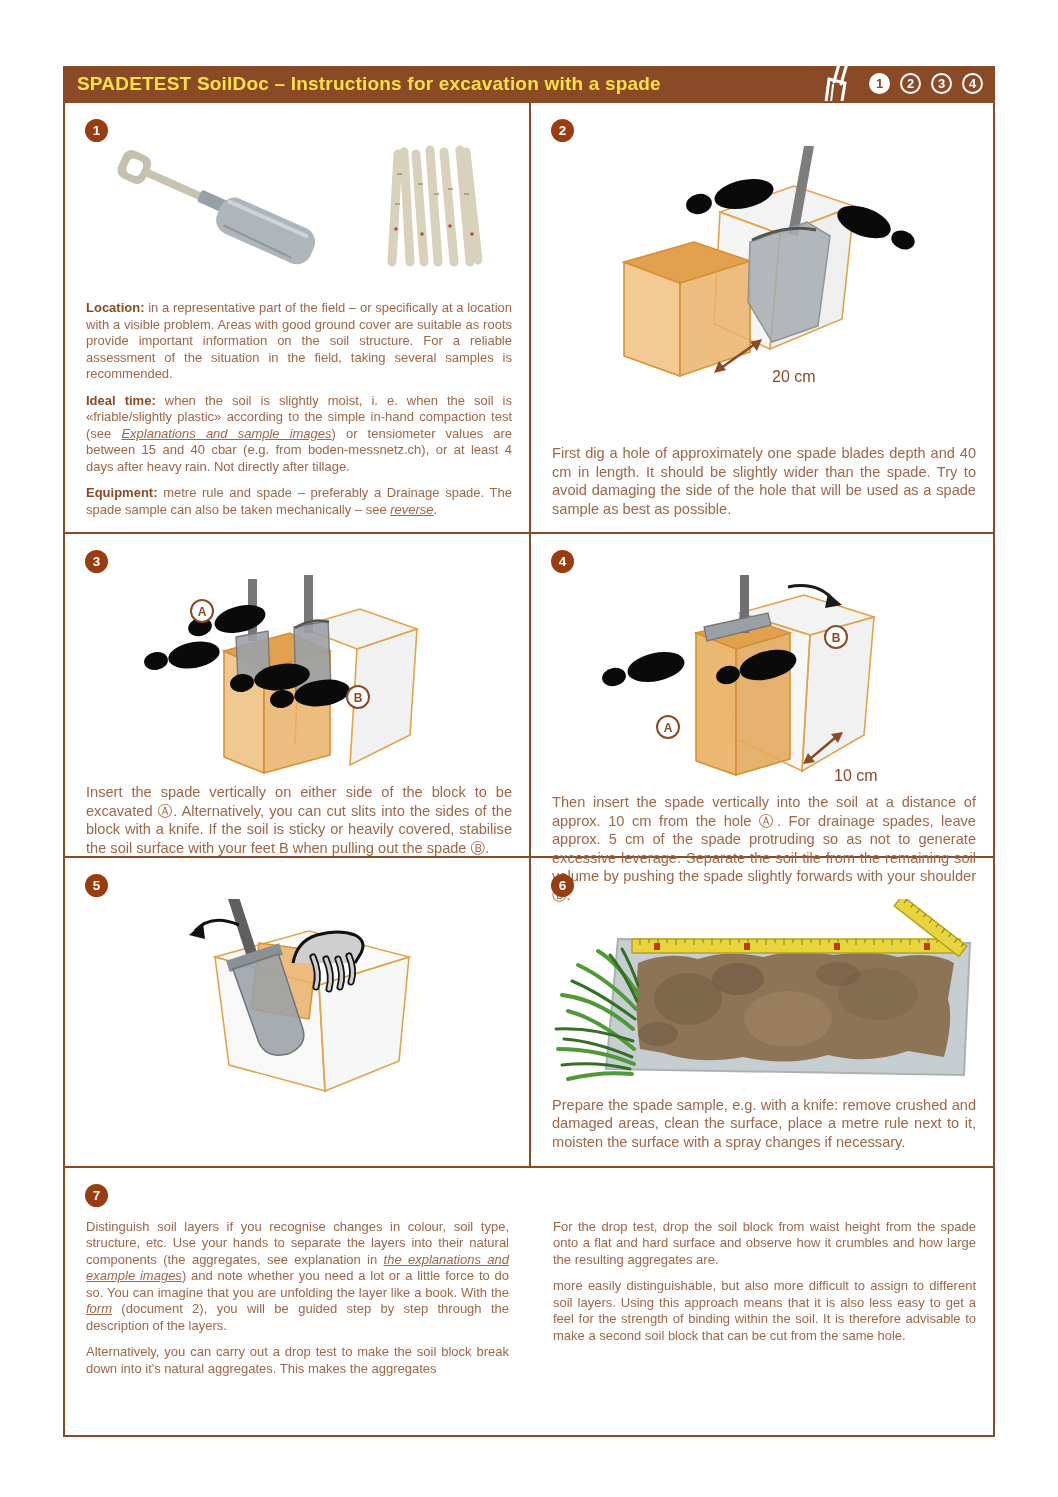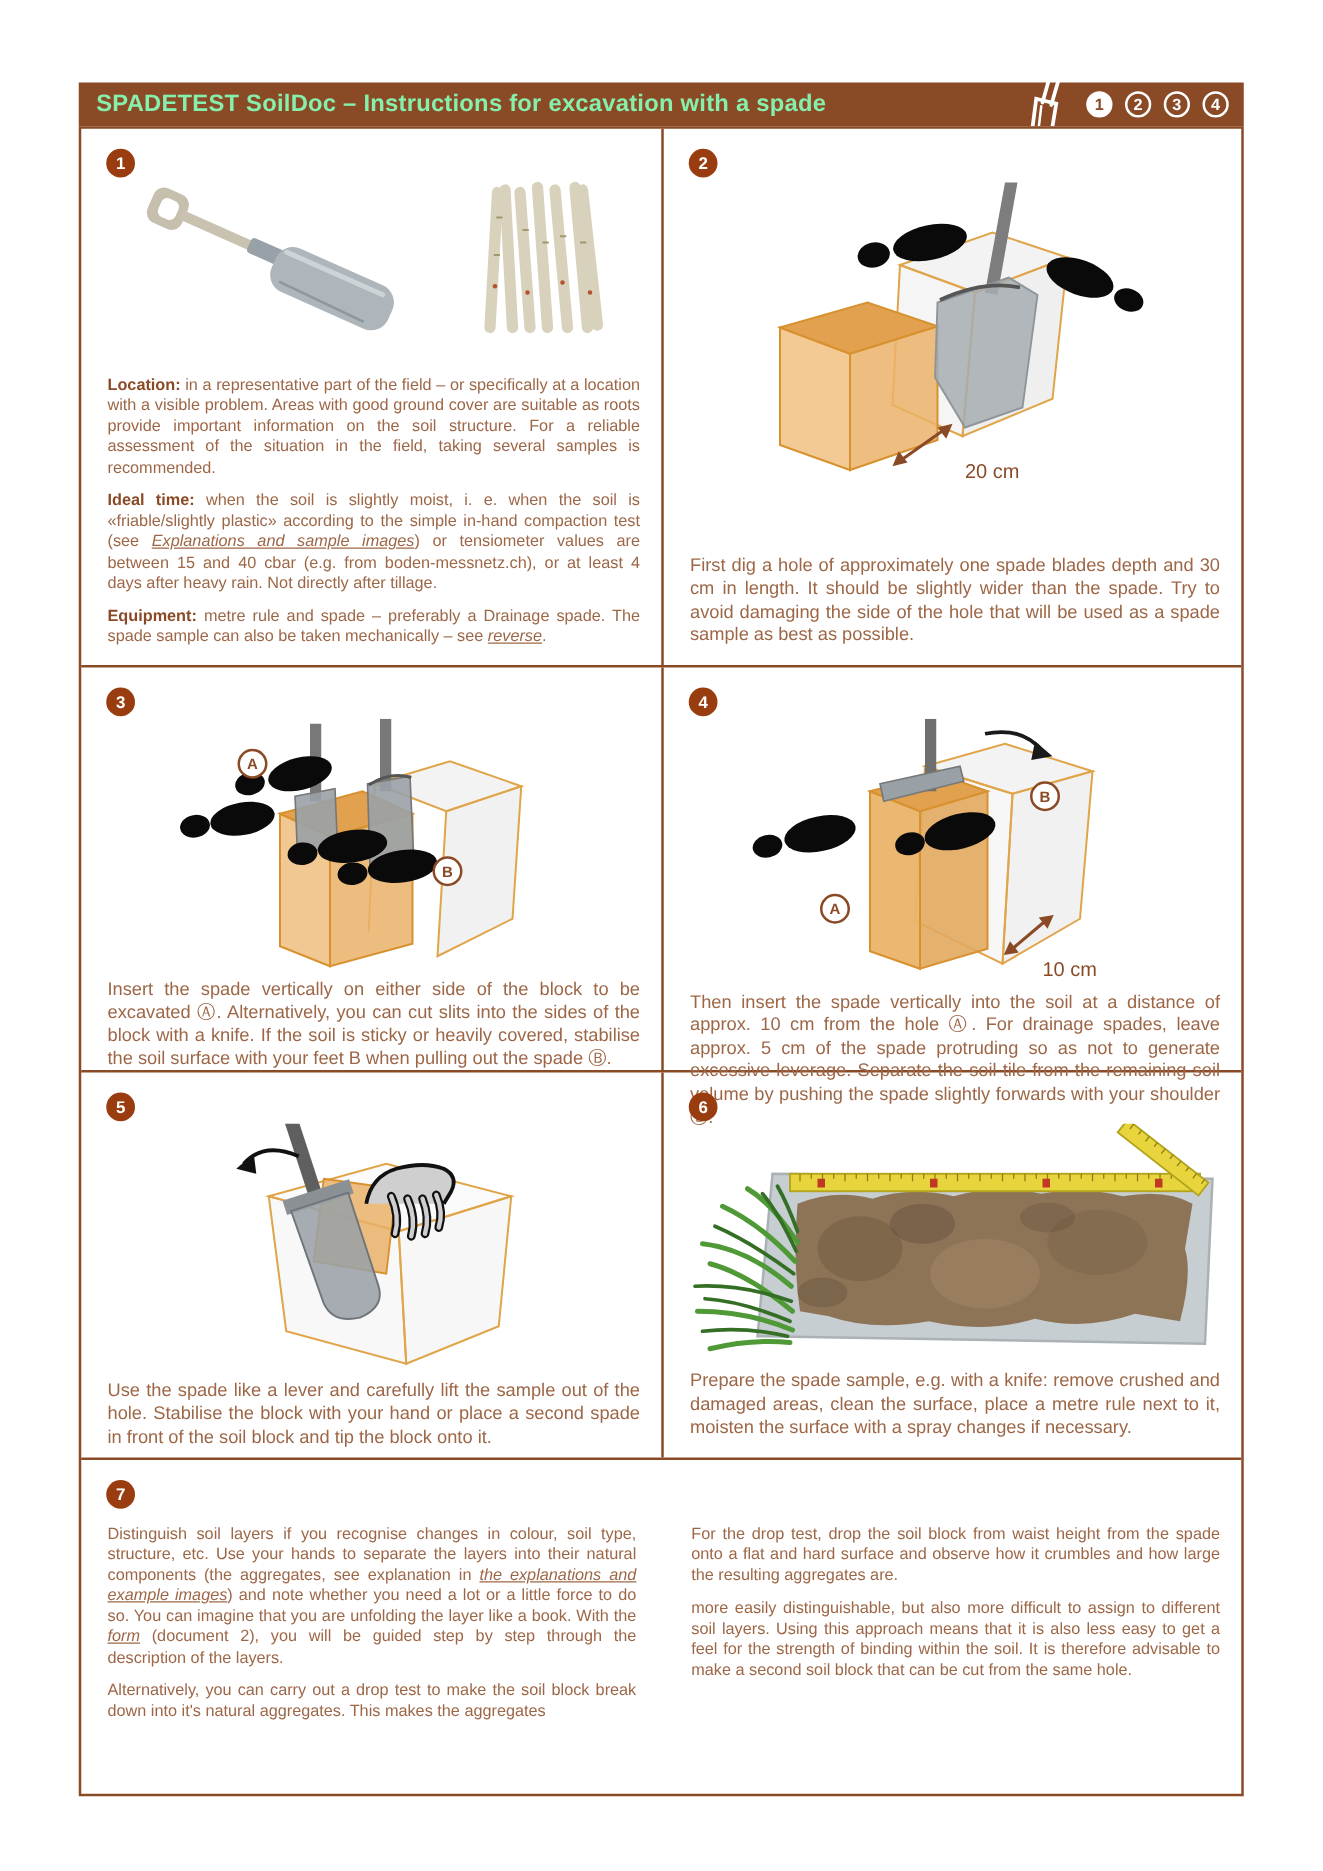--- a/index.html
+++ b/index.html
@@ -5,21 +5,21 @@
   html,body{margin:0;padding:0;background:#fff;}
   body{width:1058px;height:1497px;position:relative;overflow:hidden;
        font-family:"Liberation Sans","DejaVu Sans",sans-serif;}
   *{box-sizing:border-box;}
 
   .page{position:absolute;inset:0;background:#fff;}
 
   
   .header{position:absolute;left:63px;top:66px;width:932px;height:35px;
           background:#8a4a26;display:flex;align-items:center;}
-  .header .title{color:#86efac;font-size:19px;font-weight:700;padding-left:14px;
+  .header .title{color:#fde047;font-size:19px;font-weight:700;padding-left:14px;
                  letter-spacing:.2px;white-space:nowrap;}
   .header-right{position:absolute;right:12px;top:0;height:35px;display:flex;
                 align-items:center;gap:10px;}
   .hdr-spade{position:absolute;right:140px;top:-14px;width:44px;height:62px;}
   .pagedot{width:21px;height:21px;border-radius:50%;display:flex;align-items:center;
            justify-content:center;font-size:13px;font-weight:700;}
   .pagedot.active{background:#fff;color:#8a4a26;}
   .pagedot.inactive{border:2px solid #fff;color:#fff;background:transparent;}
 
   
@@ -162,21 +162,21 @@
             </g>
 
             <g stroke="#8a4a26" fill="#8a4a26">
               <line x1="119" y1="224" x2="153" y2="200" stroke-width="2.5"></line>
               <polygon points="112,229 124,226 117,217" stroke="none"></polygon>
               <polygon points="160,195 148,198 155,207" stroke="none"></polygon>
             </g>
             <text x="170" y="238" class="figlabel">20 cm</text>
           </svg>
         </div>
-        <div class="caption">First dig a hole of approximately one spade blades depth and 30 cm in length. It should be slightly wider than the spade. Try to avoid damaging the side of the hole that will be used as a spade sample as best as possible.</div>
+        <div class="caption">First dig a hole of approximately one spade blades depth and 40 cm in length. It should be slightly wider than the spade. Try to avoid damaging the side of the hole that will be used as a spade sample as best as possible.</div>
       </div>
     </div>
 
     <div class="row r2">
       <div class="cell">
         <div class="badge">3</div>
         <div class="fig">
           <svg width="330" height="208" viewBox="0 0 330 208">
             <g stroke="#e0a449" stroke-width="1.6">
               <polygon points="285,54 225,74 218,190 278,160" fill="#dcdcdc" fill-opacity="0.4"></polygon>
@@ -300,21 +300,20 @@
               </g>
               <g stroke="#cfcfcf" stroke-width="3.5" stroke-linecap="round" fill="none">
                 <path d="M166,58 q7,16 3,30"></path>
                   <path d="M179,60 q7,16 3,30"></path>
                 <path d="M191,60 q6,15 2,28"></path>
                   <path d="M202,57 q6,14 2,26"></path>
               </g>
             </g>
           </svg>
         </div>
-        <div class="caption">Use the spade like a lever and carefully lift the sample out of the hole. Stabilise the block with your hand or place a second spade in front of the soil block and tip the block onto it.</div>
       </div>
 
       <div class="cell right">
         <div class="badge">6</div>
         <div class="fig">
           <svg width="448" height="192" viewBox="0 0 448 192">
 
             <polygon points="80,40 432,44 426,176 68,170" fill="#c6ced2" stroke="#aab2b6" stroke-width="2"></polygon>
 
             <g>

